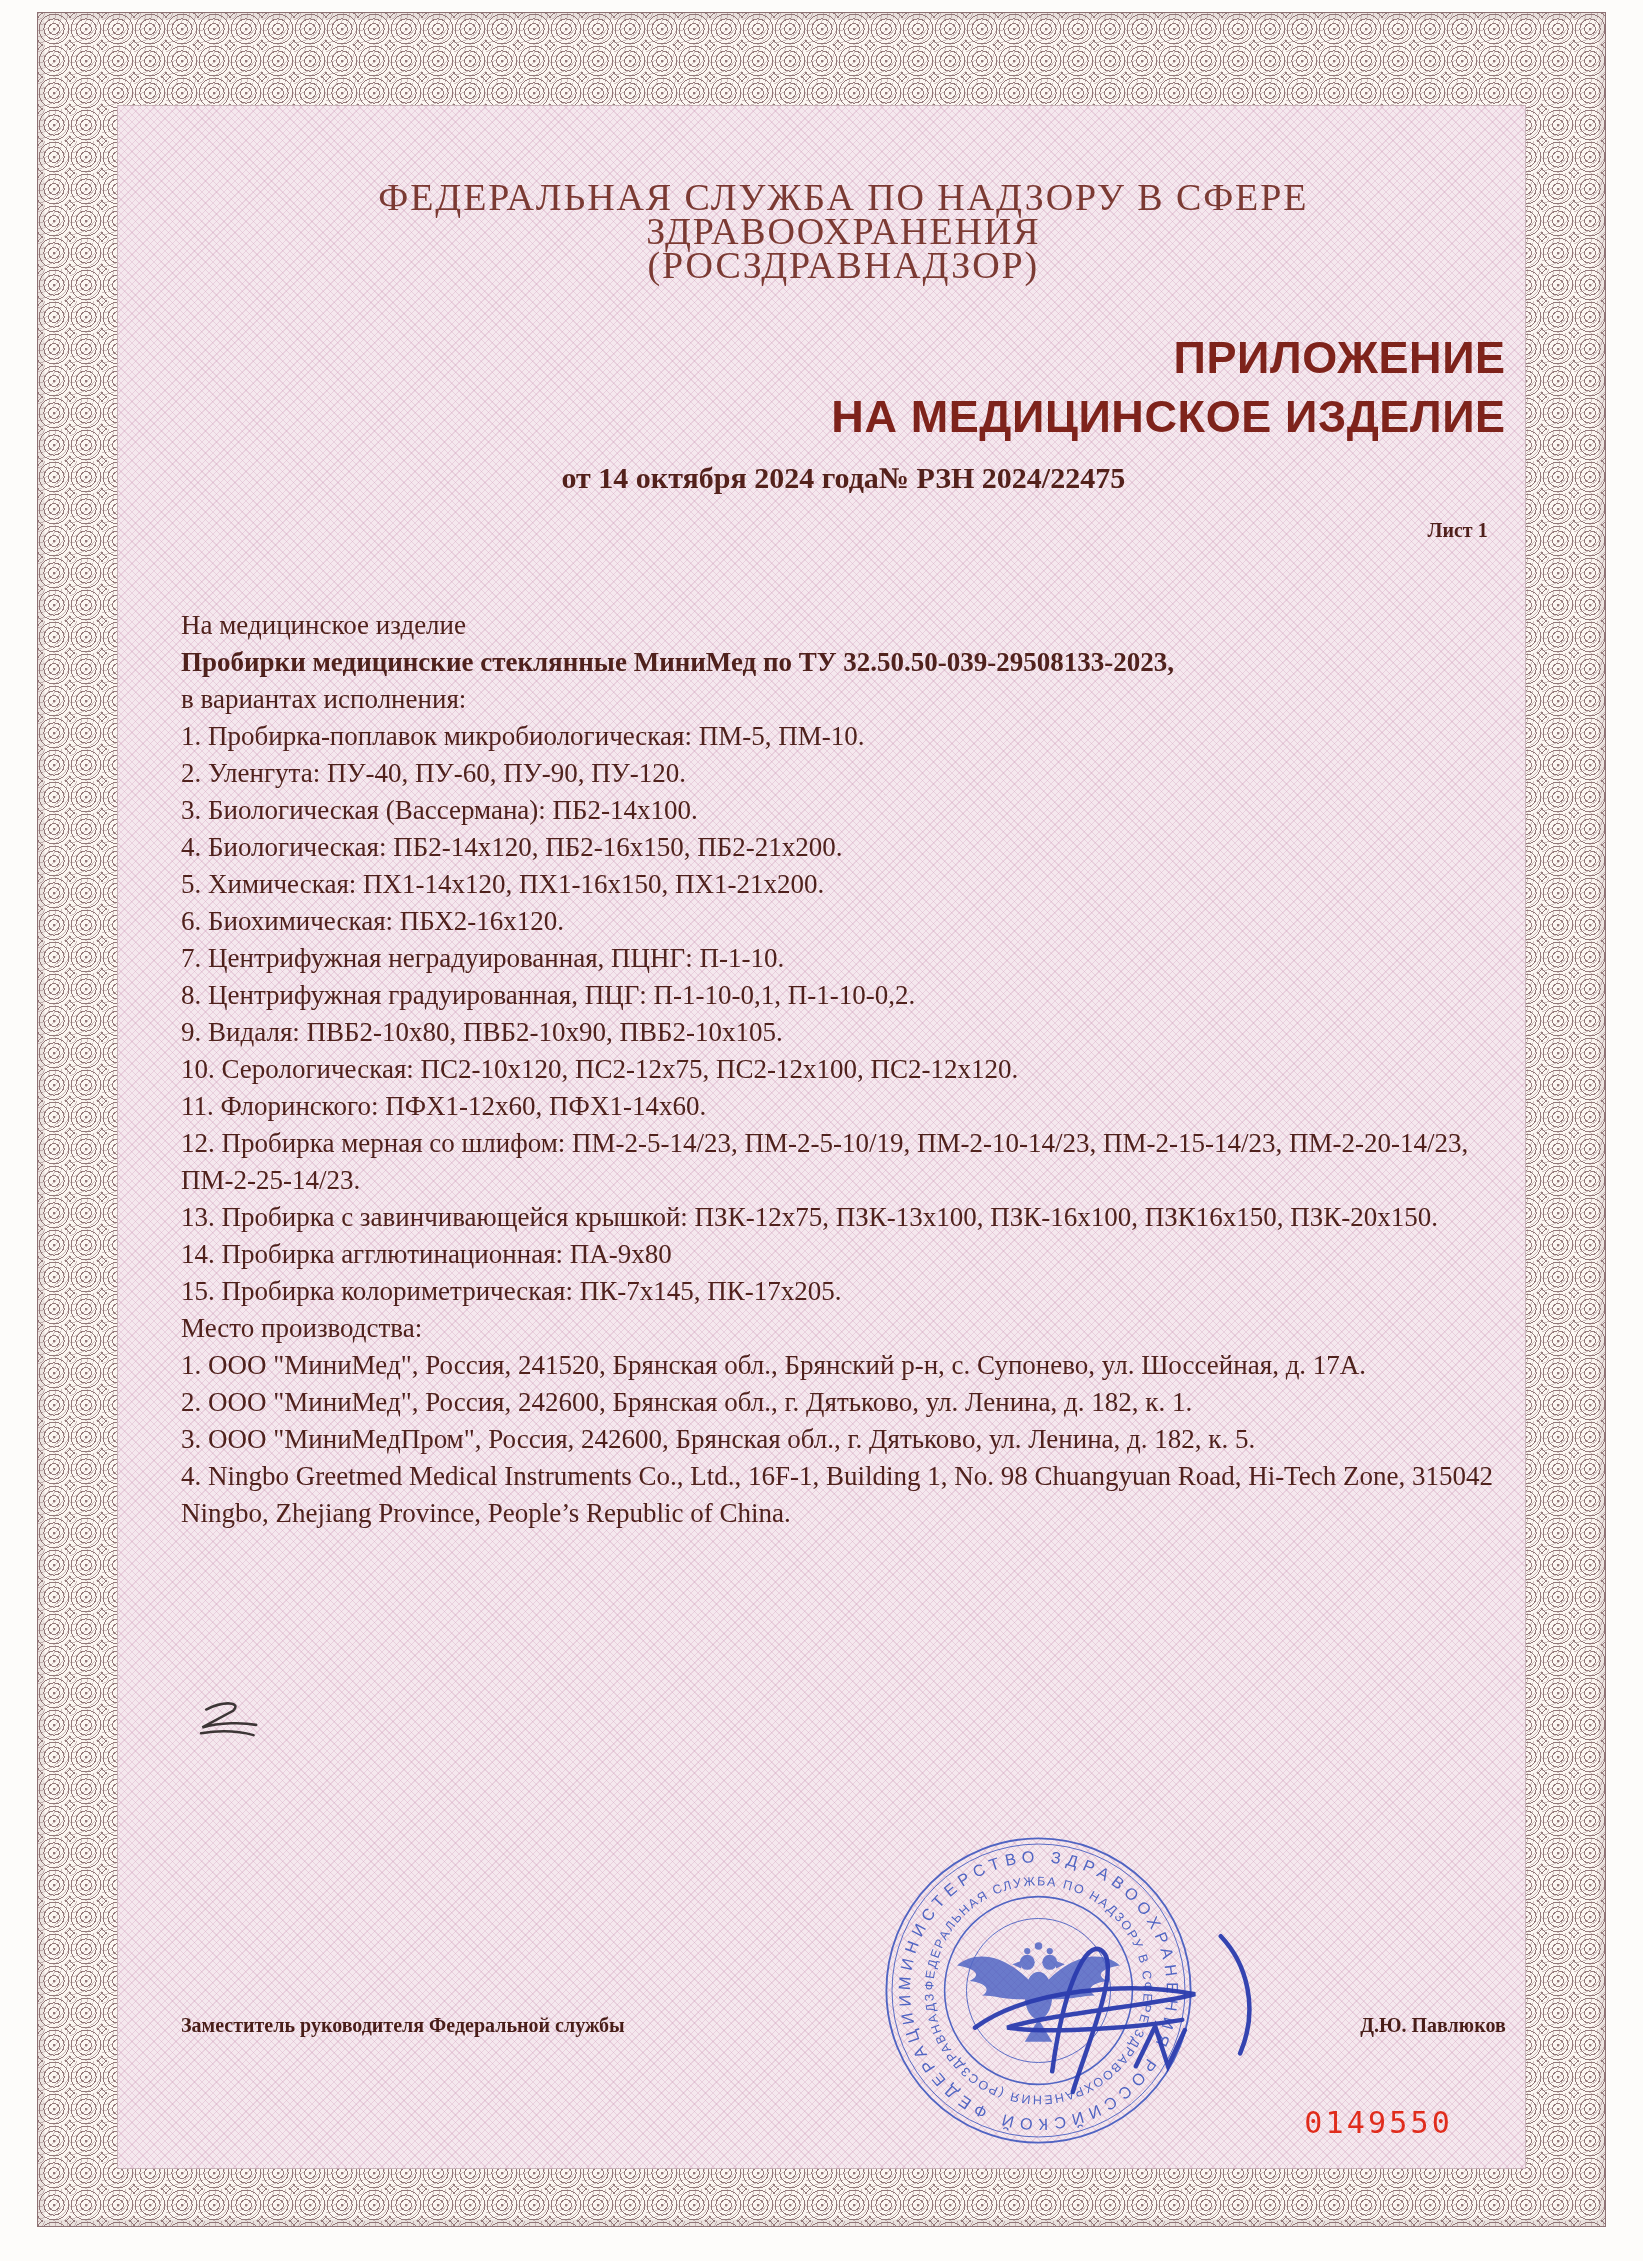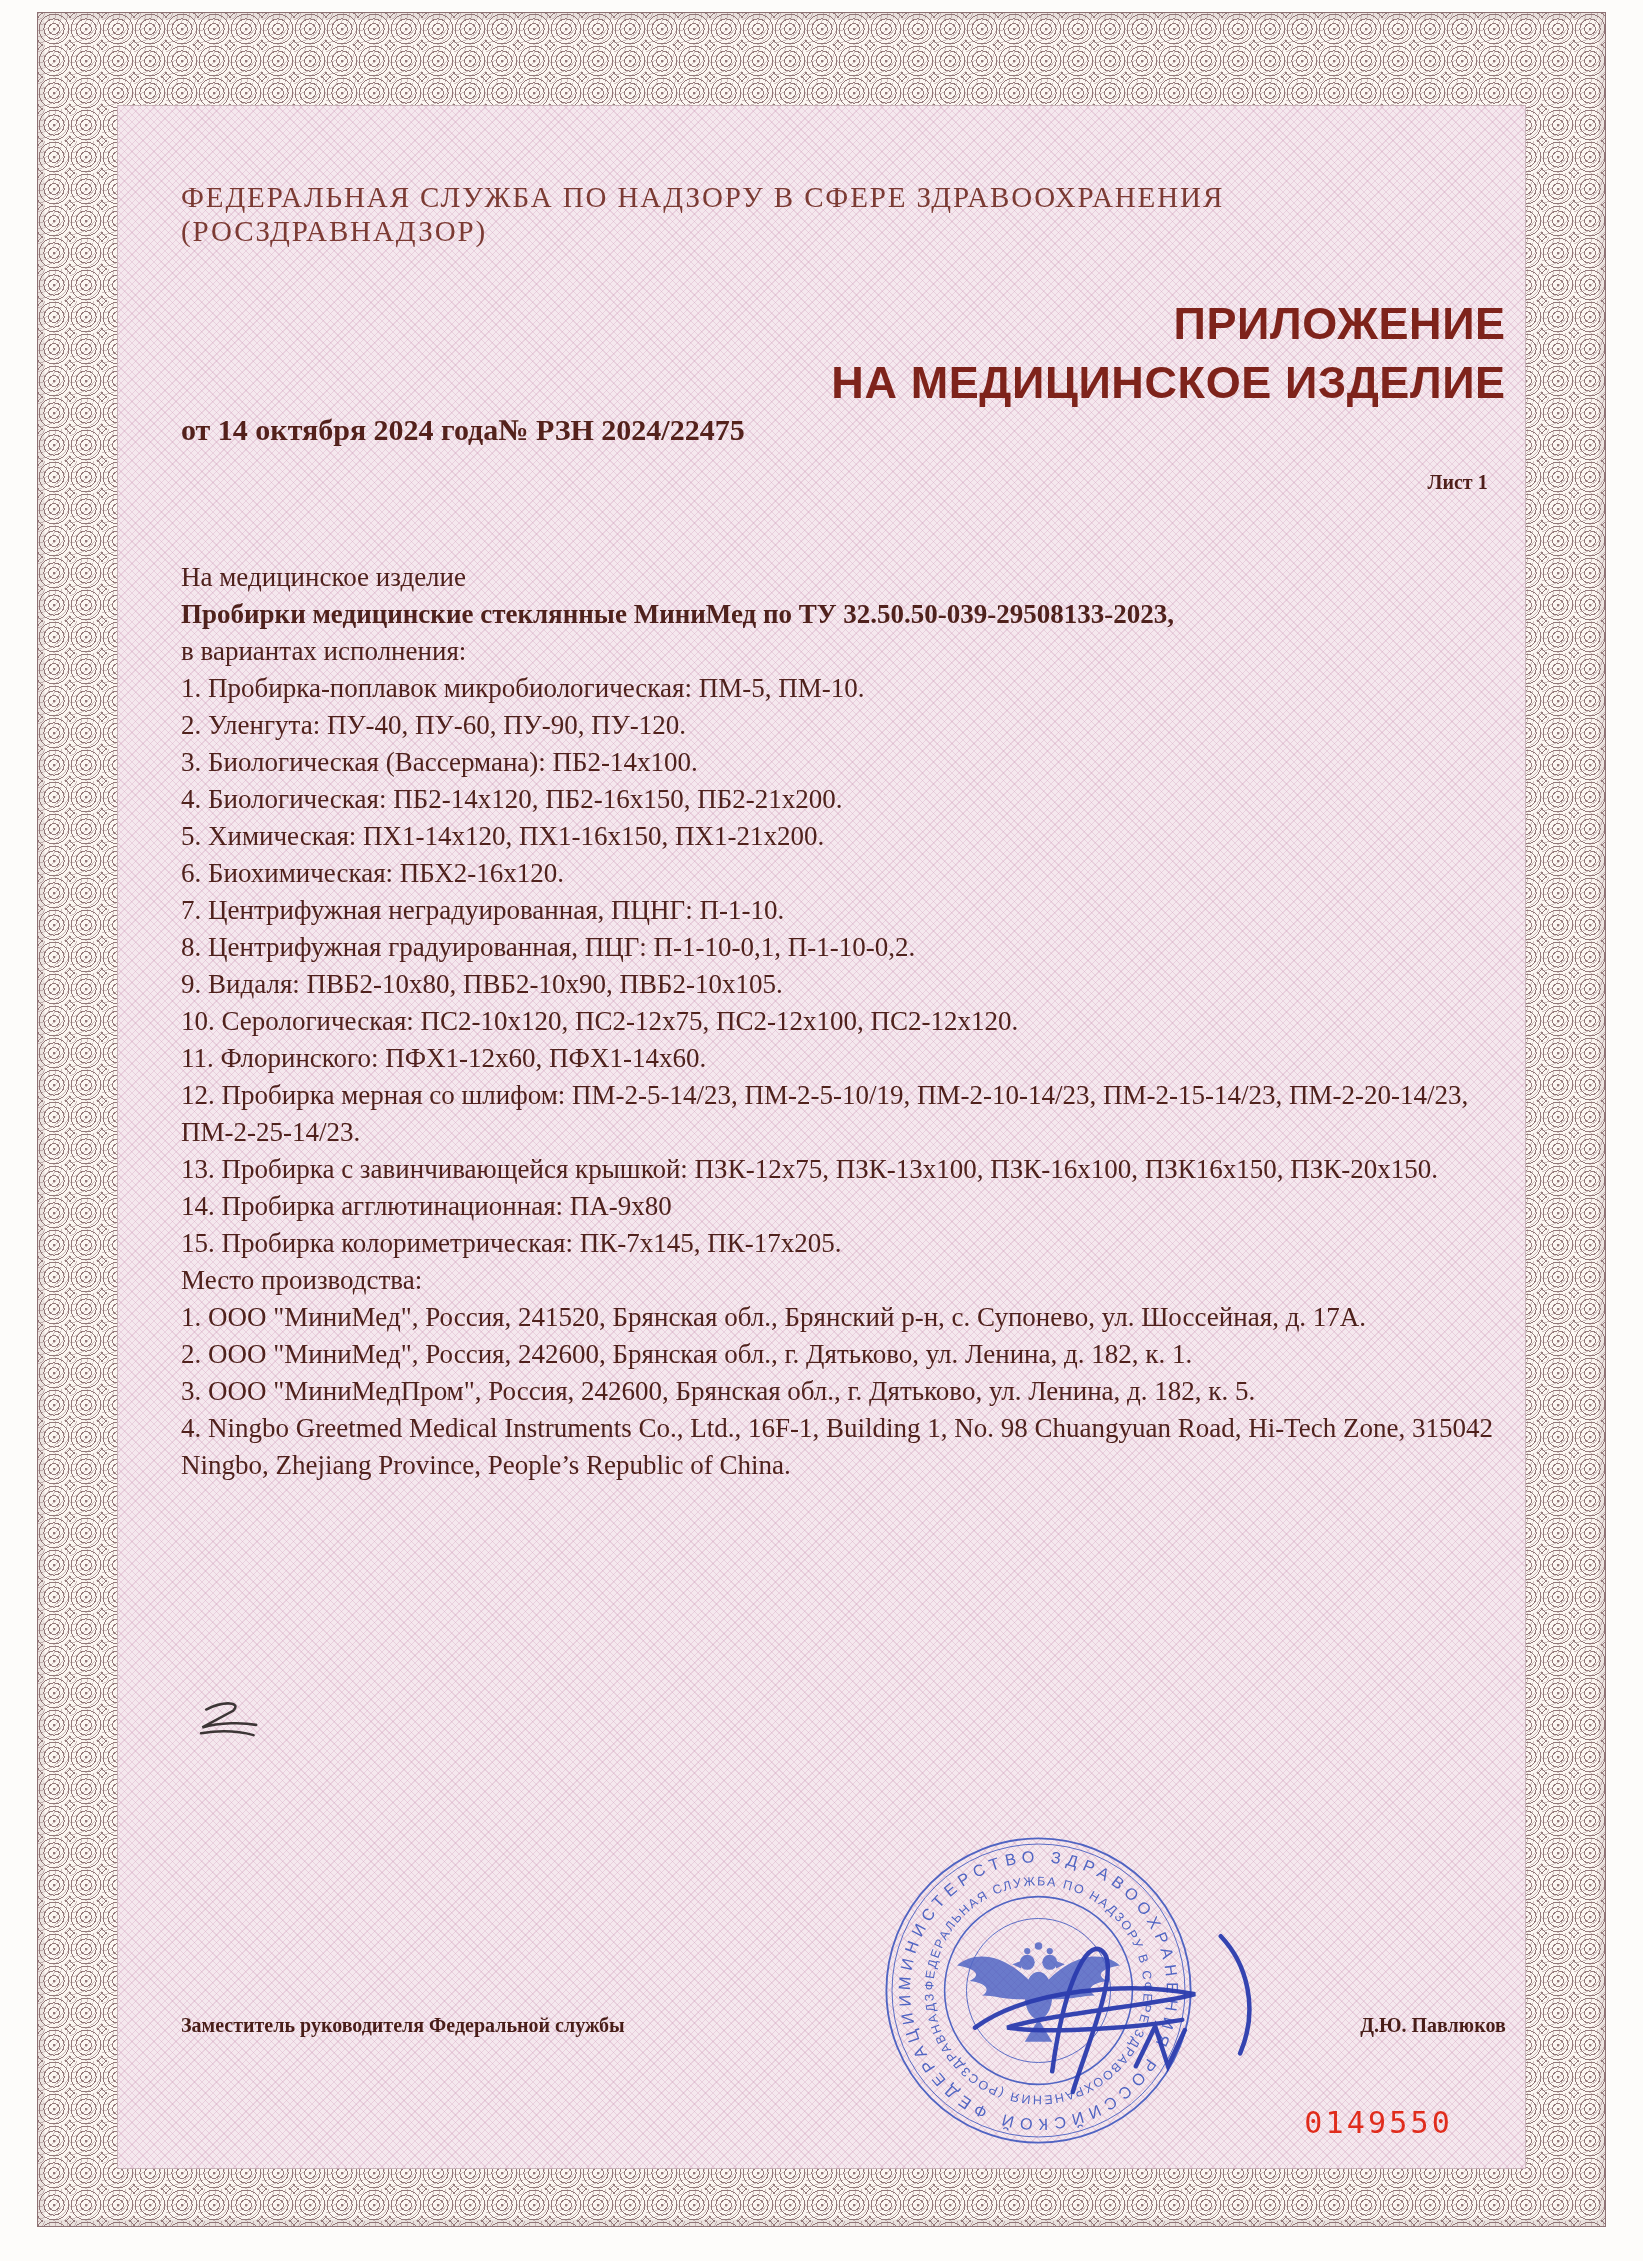--- a/index.html
+++ b/index.html
@@ -27,34 +27,35 @@
     position:absolute;left:117px;top:105px;right:117px;bottom:92px;
     background-color:#f5e8ee;
     background-image:
       repeating-linear-gradient(45deg, rgba(205,152,183,.30) 0 1px, rgba(0,0,0,0) 1px 5.2px),
       repeating-linear-gradient(135deg, rgba(205,152,183,.30) 0 1px, rgba(0,0,0,0) 1px 5.2px);
     border:1.3px solid rgba(141,113,115,.4);
     padding:74px 19.3px 0 63px;
     box-sizing:border-box;
   }
   .issuer{
-    text-align:left;
-    font-size:29px;line-height:34px;letter-spacing:1.9px;
+    text-align:center;
+    font-size:38px;line-height:34px;letter-spacing:1.9px;
     color:#7b3a33;
   }
   .title-block{margin-top:46px;}
   .title-line{
     text-align:right;
     font-family:"Liberation Sans",sans-serif;
     font-weight:bold;
     font-size:45px;line-height:59px;letter-spacing:0.6px;
     color:#7e231b;
   }
   .doc-meta{
-    display:flex;
+    display:flex;justify-content:center;
+    margin-top:14px;
     font-weight:bold;font-size:30px;line-height:36px;
     color:#53211b;
   }
   .sheet{
     text-align:right;padding-right:18px;margin-top:19.3px;
     font-weight:bold;font-size:20px;line-height:31px;
     color:#4f1f1a;
   }
   .body-block{margin-top:61px;font-size:27px;line-height:37px;color:#4f211c;}
   .body-block p{margin:0;}

